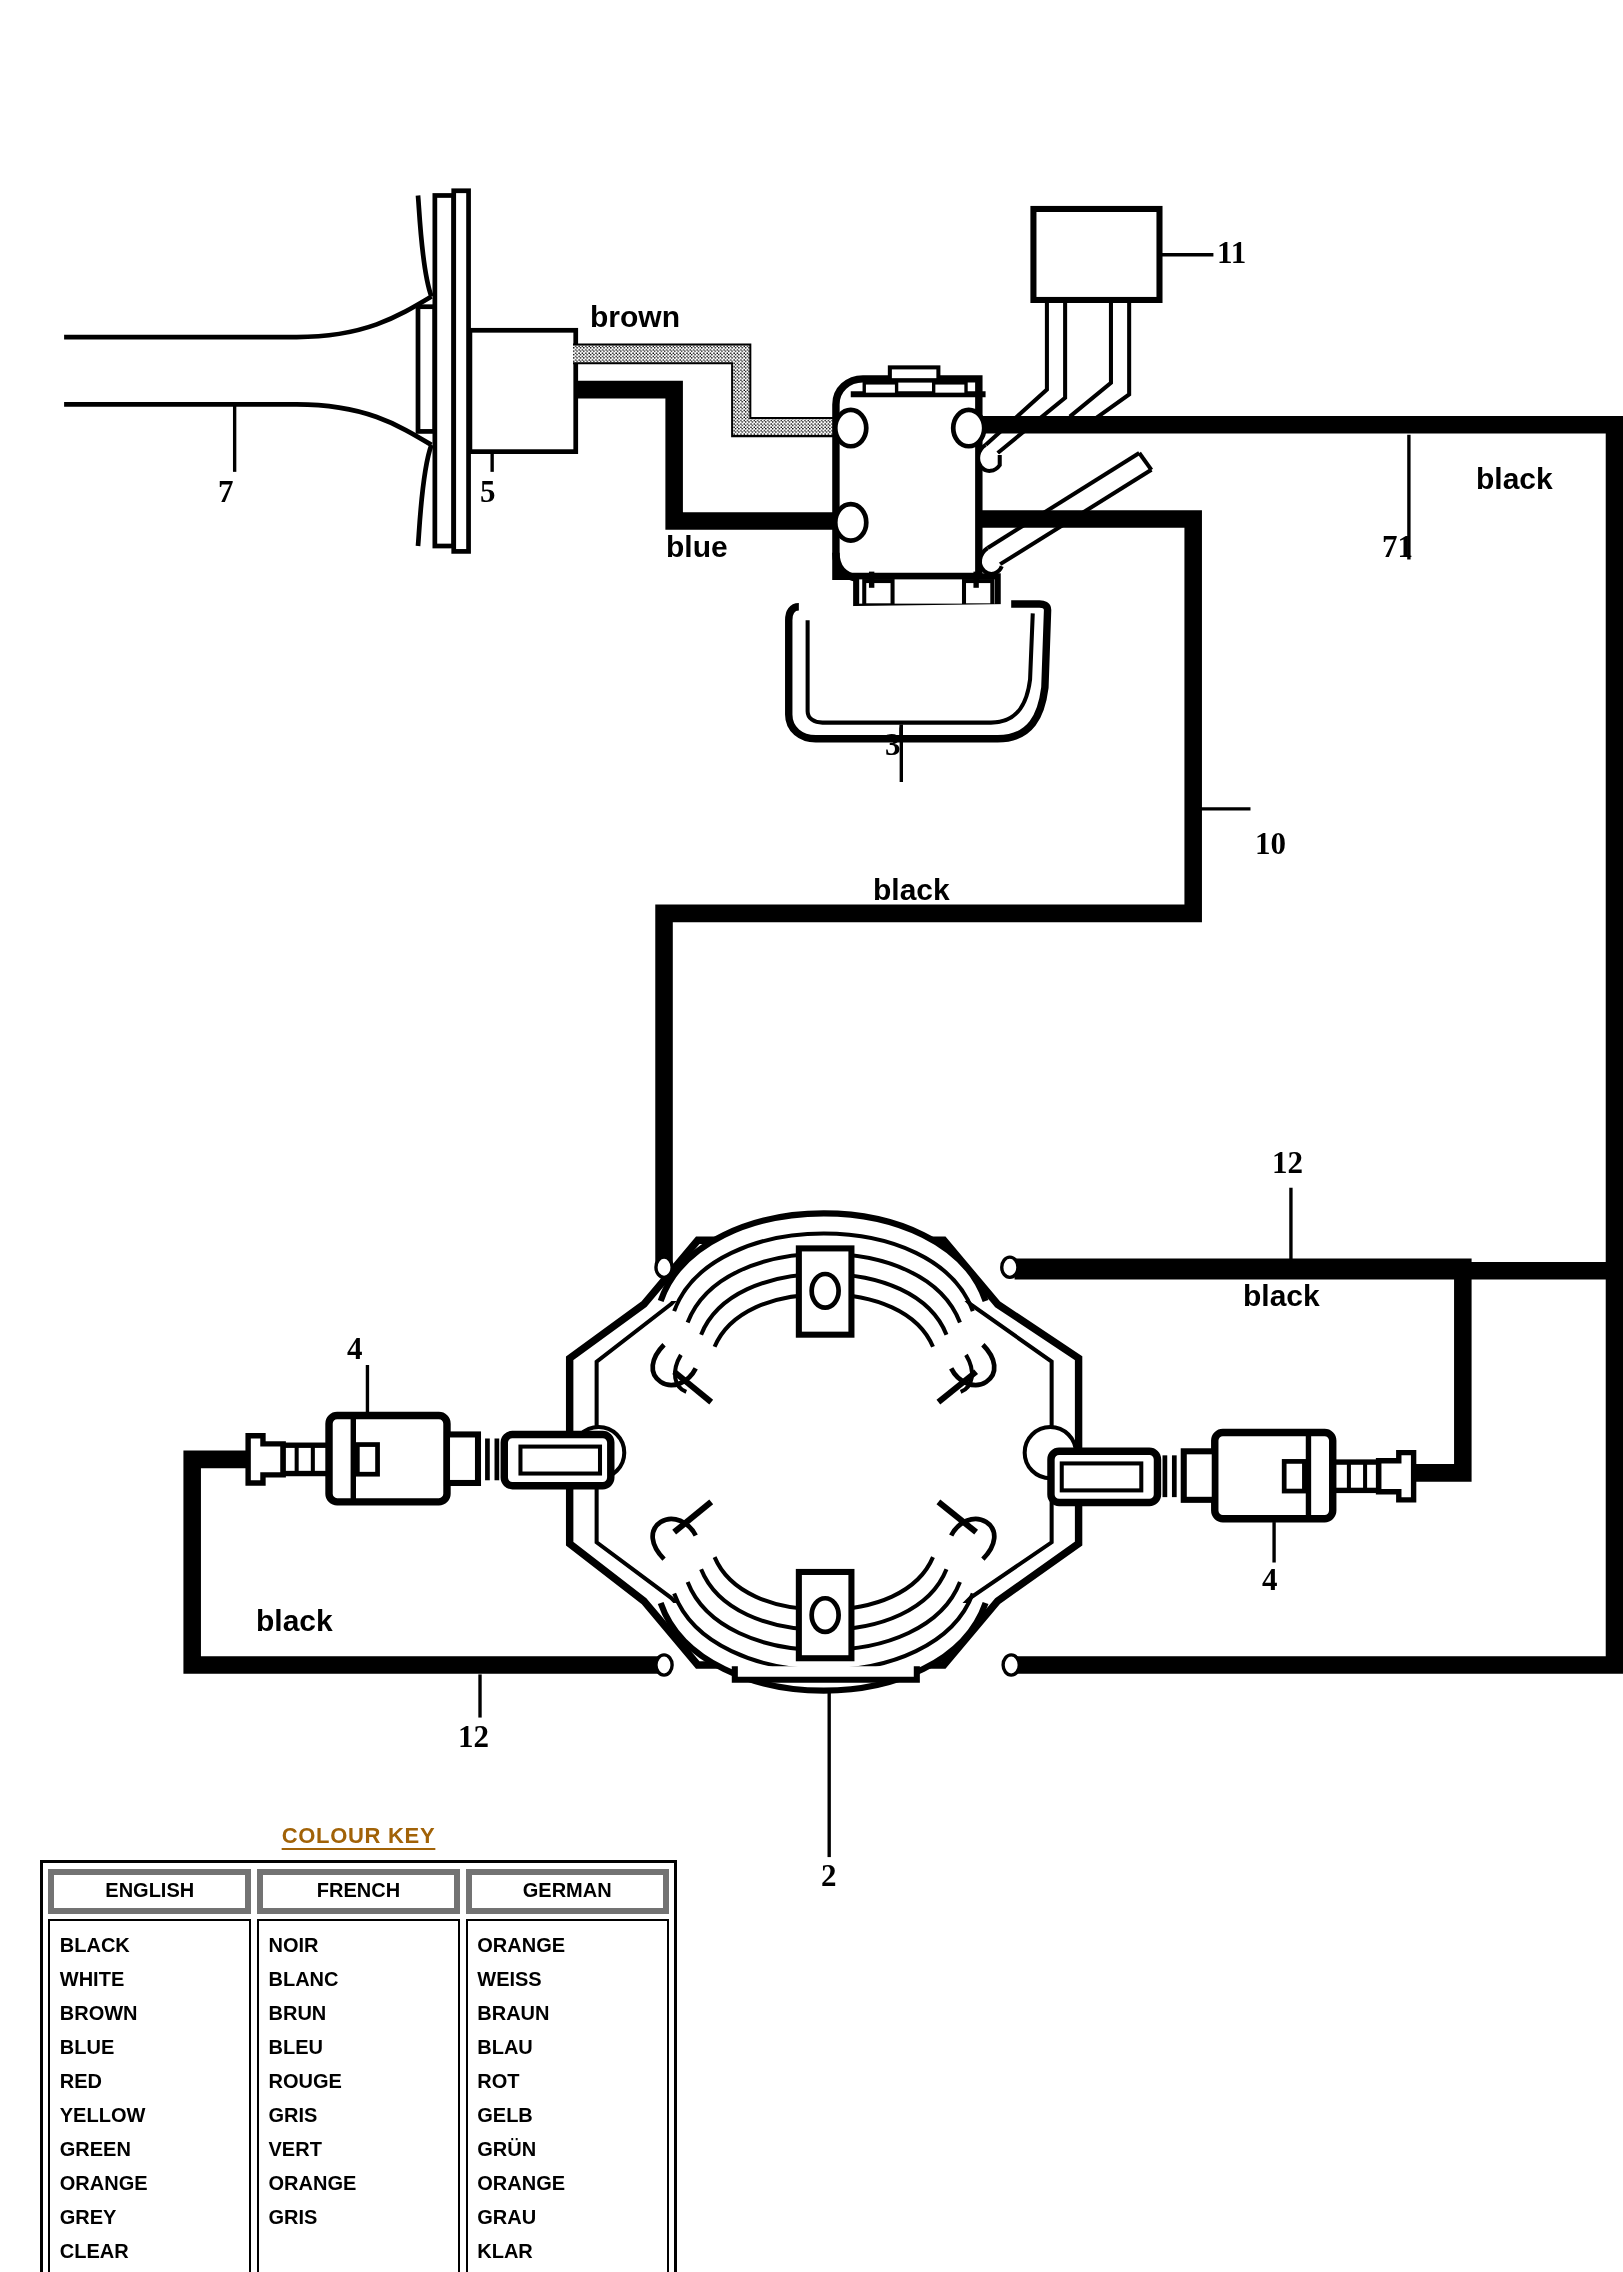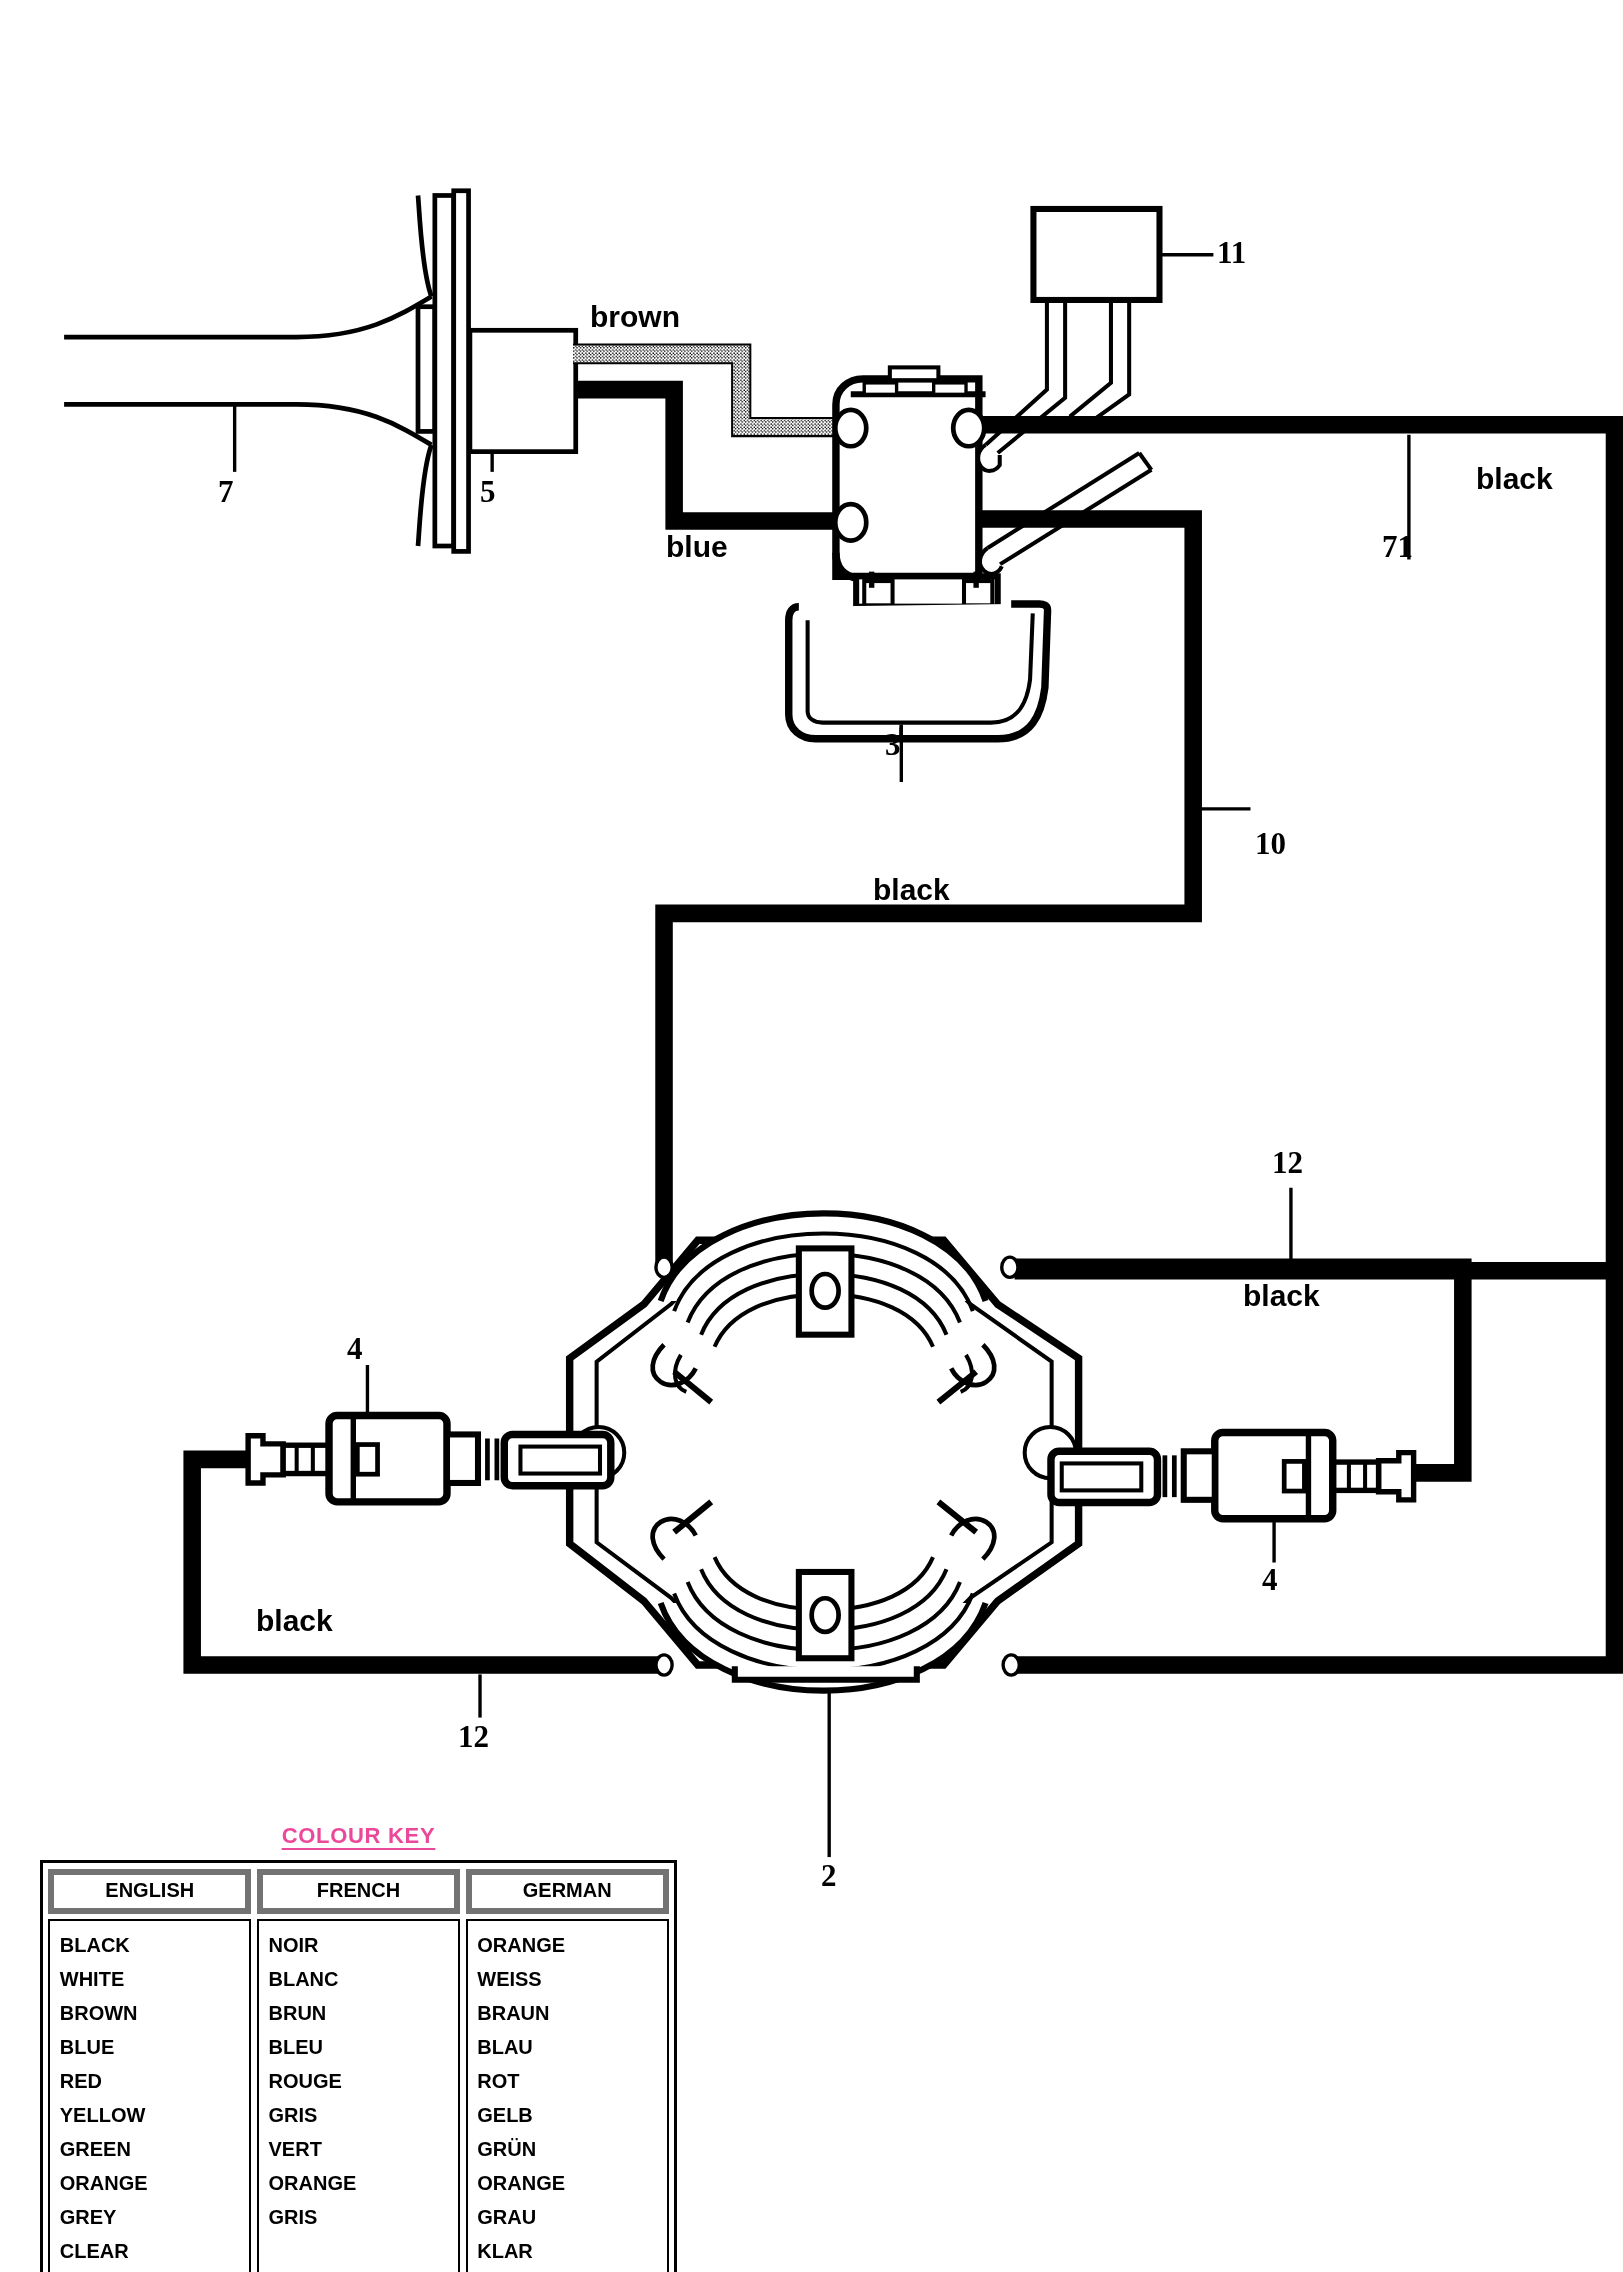--- a/index.html
+++ b/index.html
@@ -31,21 +31,21 @@
     width:637px;
   }
   #ck-title{
     text-align:center;
     font-size:22px;
     font-weight:bold;
     letter-spacing:0.7px;
     text-decoration:underline;
     text-underline-offset:4.7px;
     margin-bottom:10.8px;
-    color:#ec4899;
+    color:#a16207;
   }
   #ck-box{
     border:3.4px solid #000;
     background:#fff;
     padding:6px 5.4px 6.7px 5.4px;
     display:flex;
     gap:6px;
   }
   .ck-col{flex:1 1 0;display:flex;flex-direction:column;min-width:0;}
   .ck-head{

